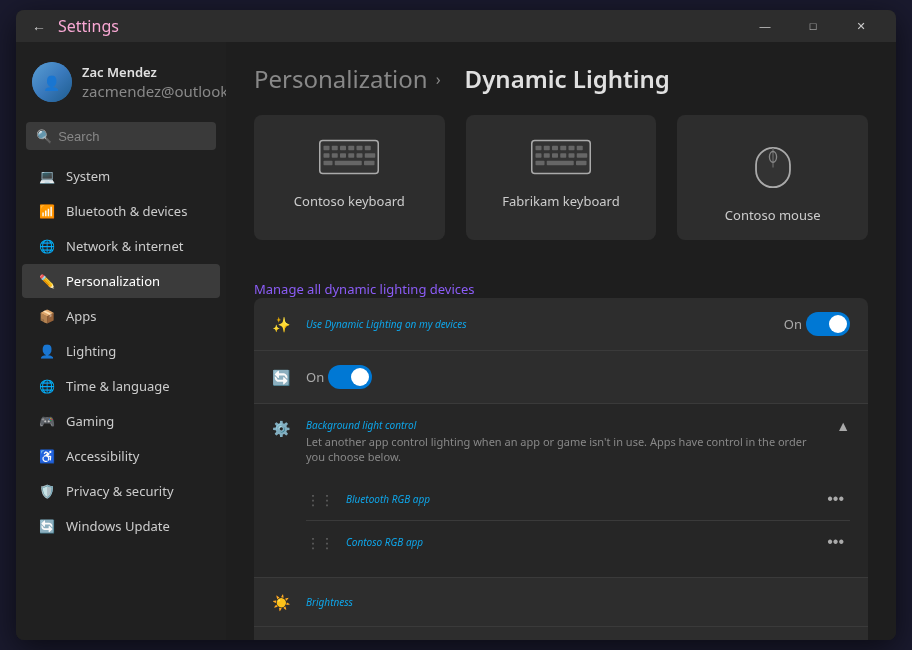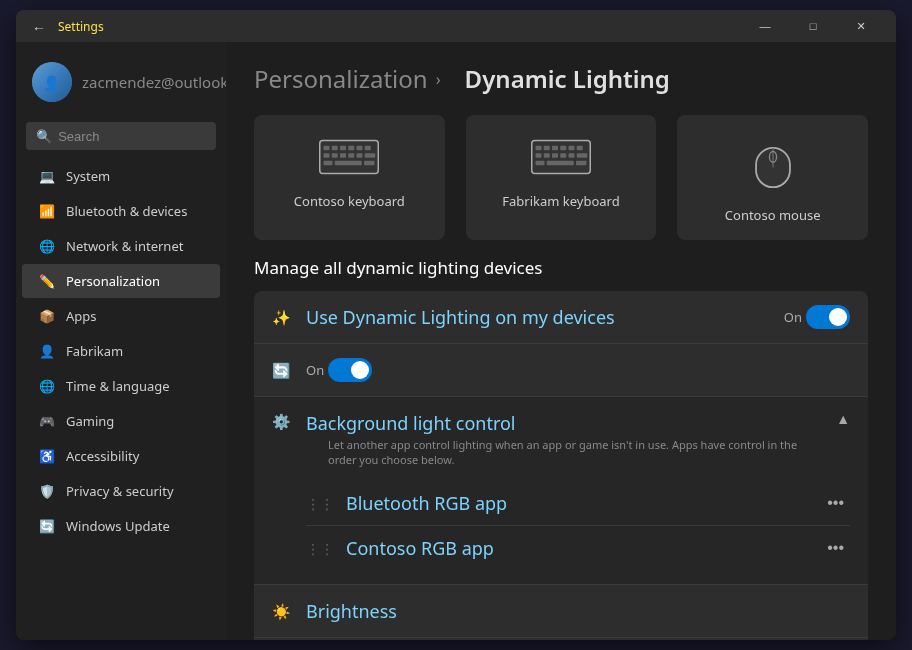--- a/index.html
+++ b/index.html
@@ -31,22 +31,22 @@
       padding: 0 12px;
       justify-content: space-between;
       flex-shrink: 0;
     }
     .titlebar-left {
       display: flex;
       align-items: center;
       gap: 8px;
     }
     .title-text {
-      font-size: 12px;
-      color: #fde047;
+      font-size: 16px;
+      color: #f9a8d4;
     }
     .titlebar-controls {
       display: flex;
       gap: 2px;
     }
     .titlebar-btn {
       width: 46px;
       height: 32px;
       background: transparent;
       border: none;
@@ -178,21 +178,21 @@
     .breadcrumb .crumb-parent {
       color: #888;
       font-weight: 400;
     }
     .breadcrumb .chevron { color: #888; font-size: 16px; }
     .breadcrumb .crumb-current { color: #e0e0e0; font-weight: 600; margin-left: 16px; }
     
     .device-cards {
       display: flex;
       gap: 21px;
-      margin-bottom: 16px;
+      margin-bottom: 40px;
     }
     .device-card {
       flex: 1;
       background: #2d2d2d;
       border-radius: 8px;
       padding: 24px 16px 16px;
       display: flex;
       flex-direction: column;
       align-items: center;
       gap: 12px;
@@ -207,23 +207,22 @@
     .keyboard-icon {
       width: 60px;
       height: 36px;
     }
     .mouse-icon {
       width: 36px;
       height: 50px;
     }
     
     .section-title {
-      font-size: 17px;
-      color: #ffffff;
-      margin-bottom: 12px;
+      font-size: 13px;
+      color: #8b5cf6;
       font-weight: 400;
     }
     .settings-list {
       background: #2d2d2d;
       border-radius: 8px;
       overflow: hidden;
     }
     .settings-row {
       display: flex;
       align-items: center;
@@ -244,28 +243,28 @@
       display: flex;
       align-items: center;
       justify-content: center;
       color: #aaa;
       font-size: 15px;
     }
     .row-content {
       flex: 1;
     }
     .row-title {
-      font-size: 18px;
-      color: #7dd3fc;
+      font-size: 10px;
+      color: #0ea5e9;
+      font-style: italic;
     }
     .row-subtitle {
       font-size: 11px;
       color: #888;
       margin-top: 2px;
-      margin-left: 22px;
     }
     .row-right {
       display: flex;
       align-items: center;
       gap: 4px;
       color: #aaa;
       font-size: 13px;
     }
     
     .toggle {
@@ -361,20 +360,21 @@
   </div>
 
   <div class="content">
 
     <div class="sidebar">
       <div class="user-profile">
         <div class="avatar">
           <div class="avatar-inner">👤</div>
         </div>
         <div class="user-info">
+          <div class="name">Zac Mendez</div>
           <div class="email">zacmendez@outlook.com</div>
         </div>
       </div>
 
       <div class="search-box">
         <span class="search-icon-svg">🔍</span>
         <input type="text" placeholder="Search" style="">
       </div>
 
       <div id="nav-items">
@@ -393,21 +393,21 @@
           <div class="nav-item active">
     <span class="nav-icon" style="color:#e0a030">✏️</span>
     <span>Personalization</span>
   </div>
           <div class="nav-item">
     <span class="nav-icon" style="color:#4a90d9">📦</span>
     <span>Apps</span>
   </div>
           <div class="nav-item">
     <span class="nav-icon" style="color:#4a90d9">👤</span>
-    <span>Fabrikam</span>
+    <span>Lighting</span>
   </div>
           <div class="nav-item">
     <span class="nav-icon" style="color:#4aa060">🌐</span>
     <span>Time &amp; language</span>
   </div>
           <div class="nav-item">
     <span class="nav-icon" style="color:#b04ad9">🎮</span>
     <span>Gaming</span>
   </div>
           <div class="nav-item">

